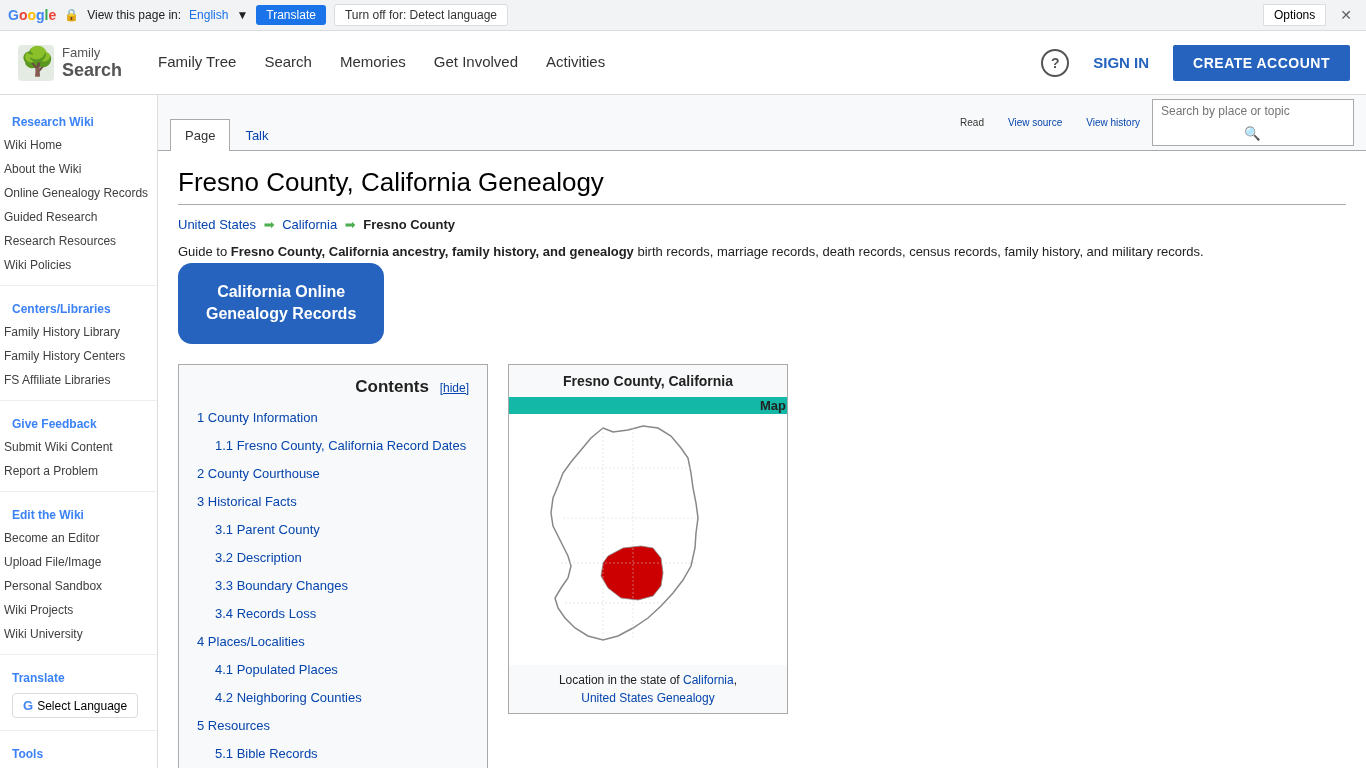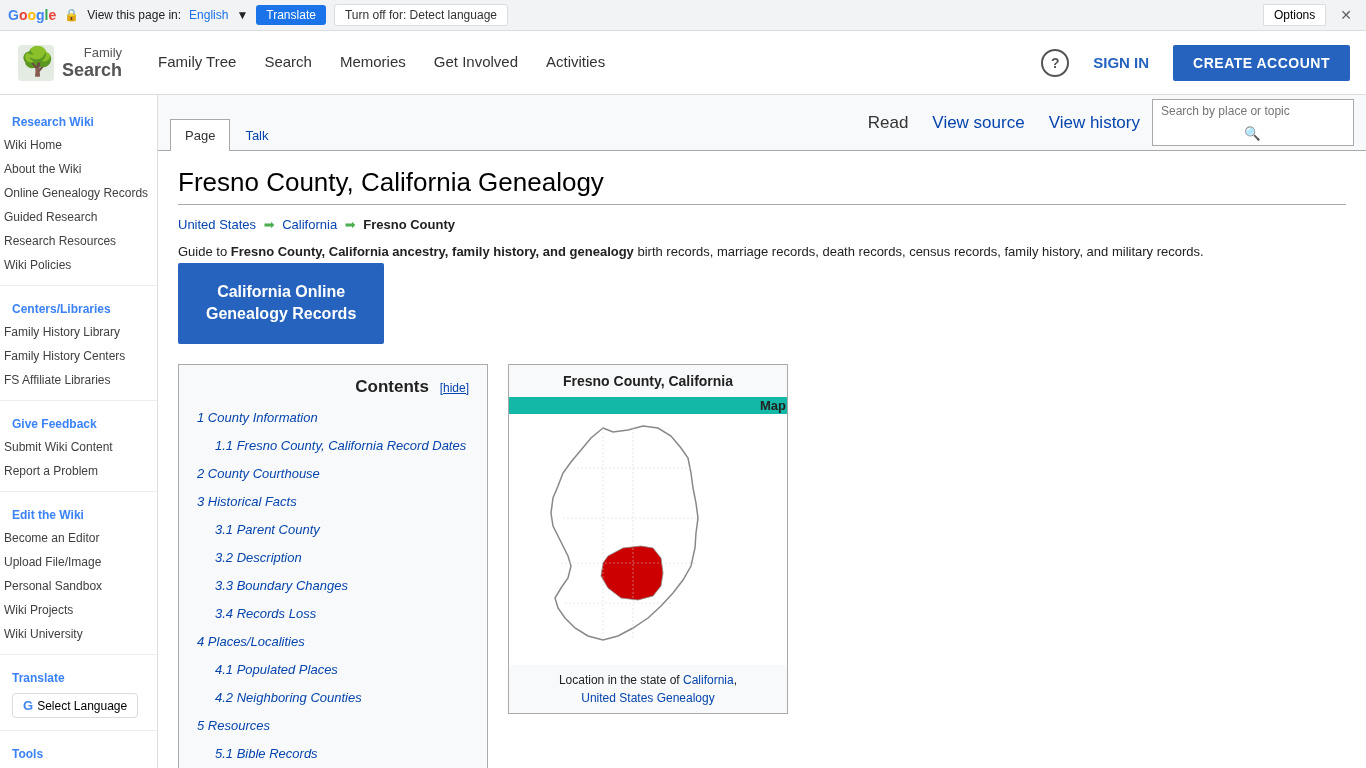--- a/index.html
+++ b/index.html
@@ -80,21 +80,20 @@
     }
     .logo-icon {
       width: 40px;
       height: 40px;
       margin-right: 6px;
     }
     .logo-text-family {
       font-size: 13px;
       color: #555;
       font-weight: normal;
-      text-align: right;
     }
     .logo-text-search {
       font-size: 18px;
       font-weight: bold;
       color: #555;
     }
     .main-nav {
       display: flex;
       align-items: center;
       gap: 4px;
@@ -212,21 +211,21 @@
     }
     .page-tab-spacer { flex: 1; }
     .page-actions {
       display: flex;
       align-items: center;
       gap: 0;
     }
     .page-action-link {
       color: #0645ad;
       text-decoration: none;
-      font-size: 17px;
+      font-size: 10px;
       padding: 8px 12px;
     }
     .search-box-wrap {
       display: flex;
       align-items: center;
       border: 1px solid #aaa;
       background: #fff;
       margin: 4px 0;
       flex-direction: column;
     }
@@ -272,21 +271,21 @@
     .intro-text strong { font-weight: bold; }
 
     .ca-records-btn {
       background: #2563be;
       color: #fff;
       border: none;
       padding: 18px 28px;
       font-size: 16px;
       font-weight: bold;
       cursor: pointer;
-      border-radius: 2px;
+      border-radius: 14px;
       display: inline-block;
       text-align: center;
       line-height: 1.4;
       margin-bottom: 20px;
     }
 
     
     .two-col {
       display: flex;
       gap: 20px;
@@ -311,21 +310,20 @@
       font-weight: normal;
       margin-left: 6px;
     }
     .contents-list {
       list-style: none;
       padding: 0;
     }
     .contents-list li {
       margin: 13px 0;
       font-size: 13px;
-      font-style: italic;
     }
     .contents-list li a {
       color: #0645ad;
       text-decoration: none;
     }
     .contents-list .sub {
       padding-left: 18px;
     }
 
     

